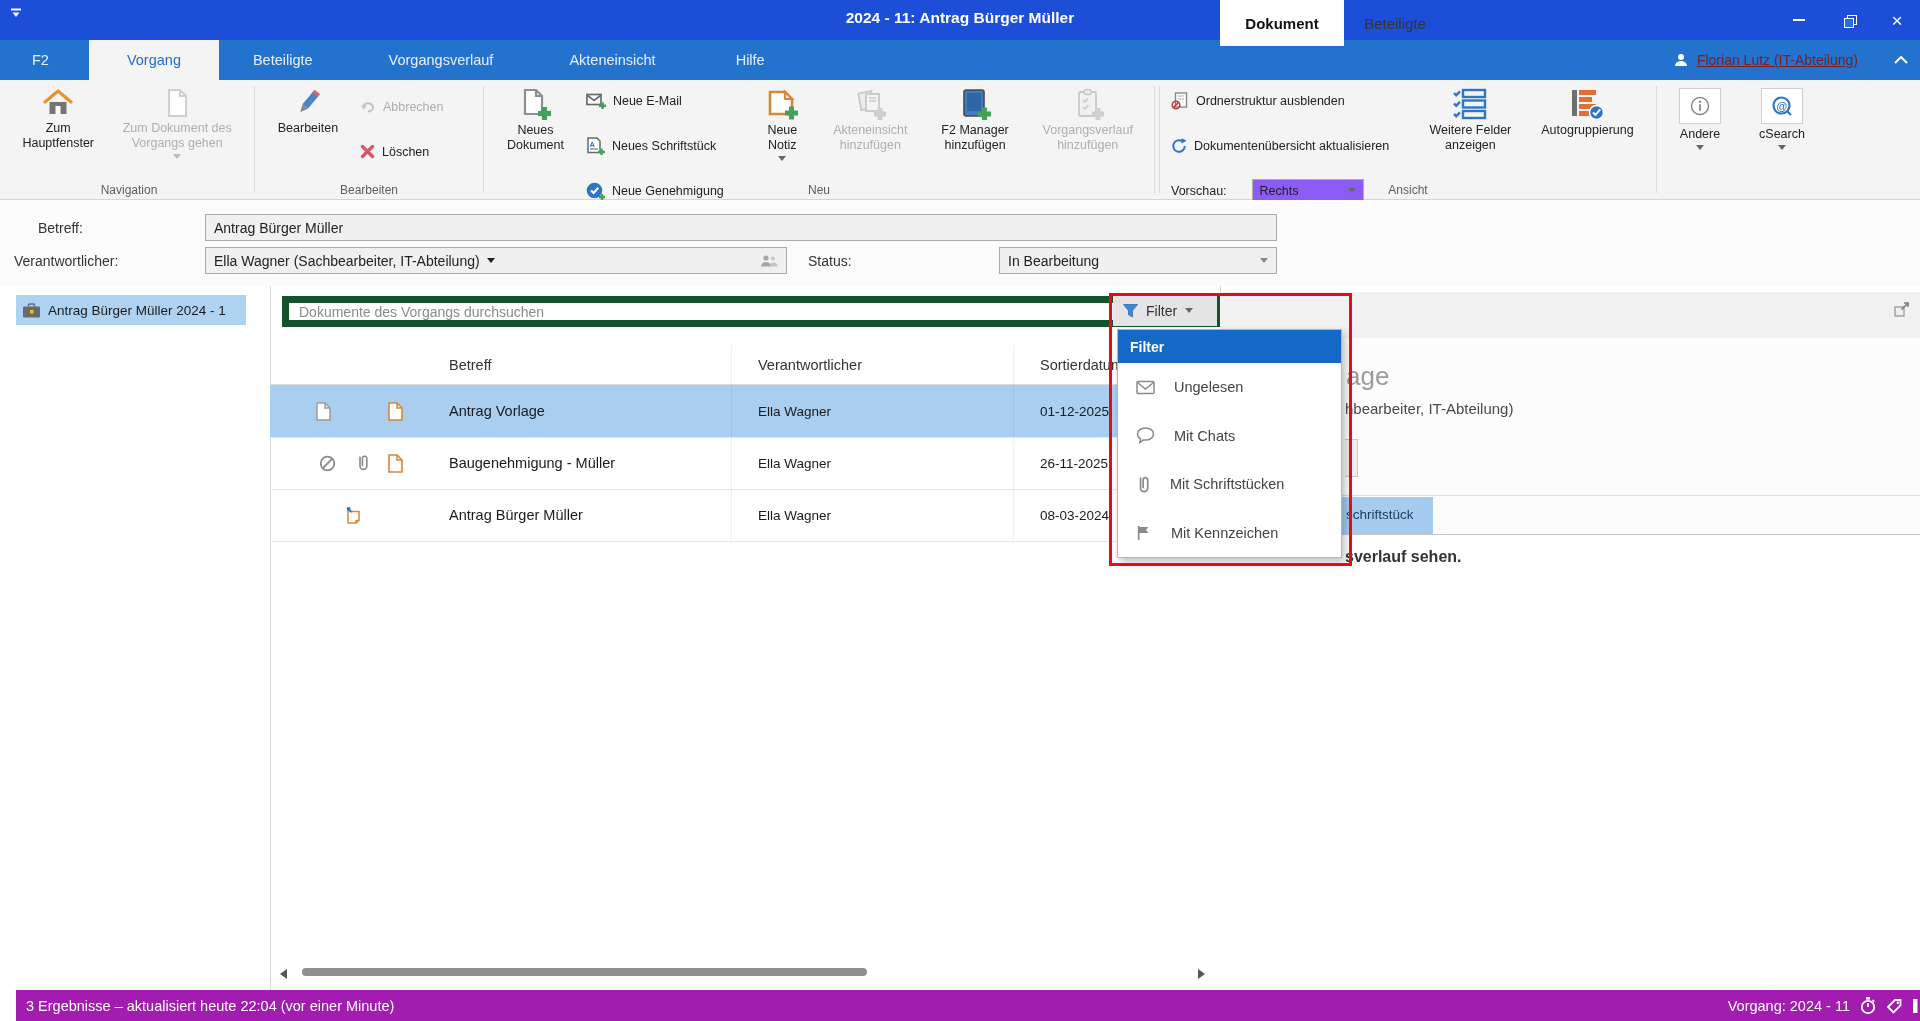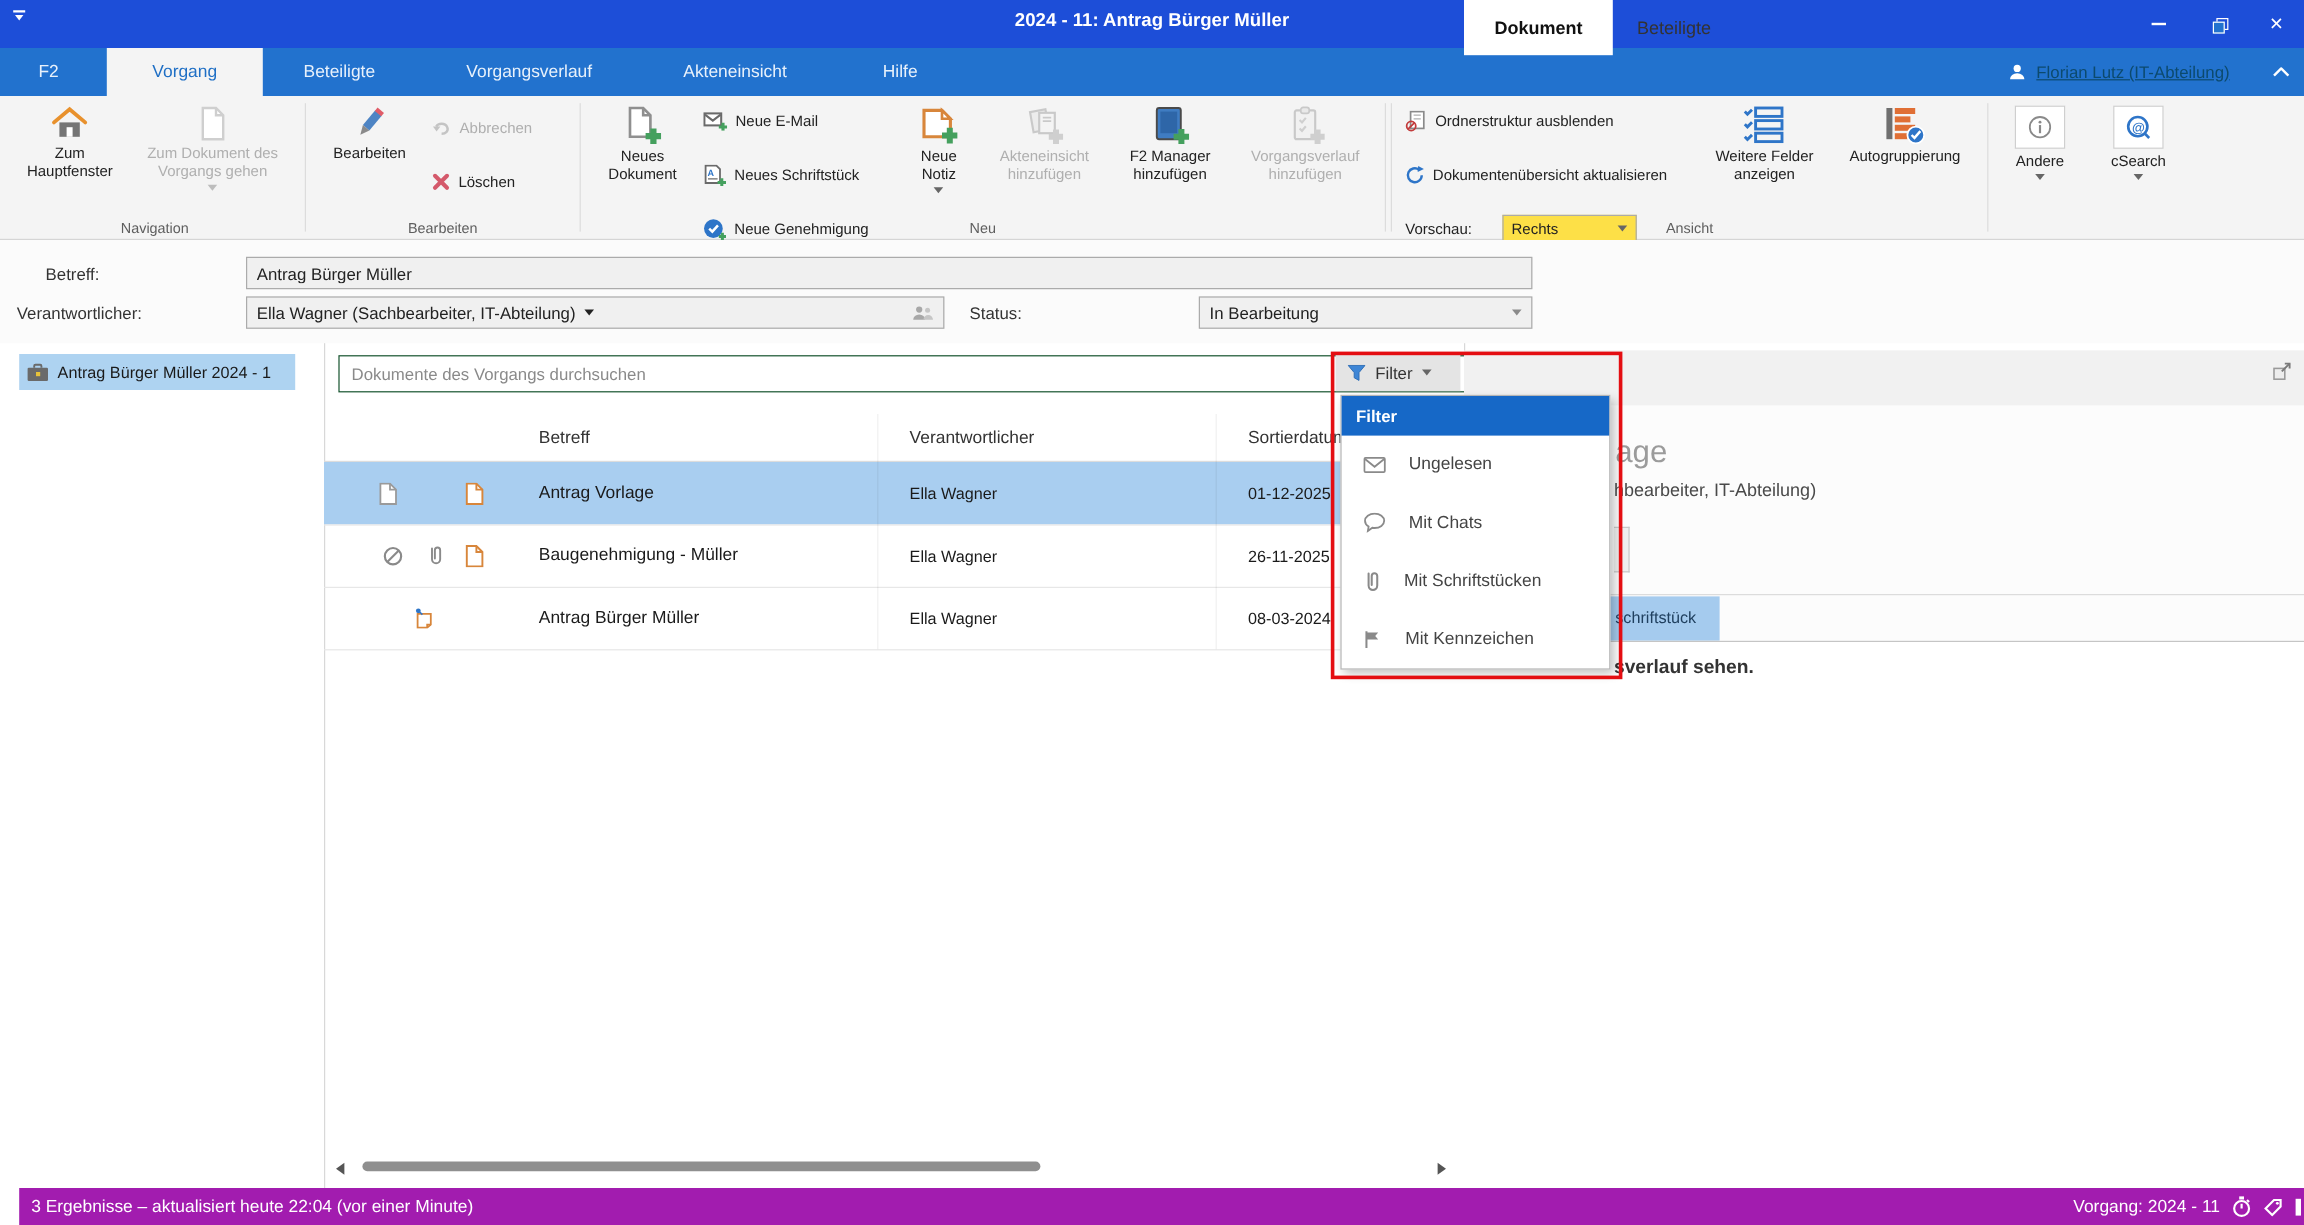--- a/index.html
+++ b/index.html
@@ -13,48 +13,48 @@
   .minbar{width:12px;height:0;border-top:2px solid #FFF;}
   .restore{position:relative;width:11px;height:10px;}
   .restore .b1{position:absolute;left:3px;top:0;width:8px;height:8px;border:1.5px solid #FFF;}
   .restore .b2{position:absolute;left:0;top:3px;width:8px;height:8px;border:1.5px solid #FFF;background:#2272CE;}
   .closex{font-size:19px;line-height:1;}
   
   .tabbar{position:absolute;left:0;top:40px;width:1920px;height:40px;background:#2272CE;display:flex;align-items:stretch;}
   .tab{line-height:40px;padding:0 26px;color:#E8F1FB;font-size:14.5px;cursor:default;}
   .tab.active{background:#F4F4F4;color:#1F6FC5;padding:0 38px;margin-left:14px;}
   .userarea{position:absolute;right:12px;top:40px;height:40px;display:flex;align-items:center;gap:8px;}
-  .username{color:#0c4a6e;font-size:14px;text-decoration:underline;}
+  .username{color:#7f1d1d;font-size:14px;text-decoration:underline;}
   
   .ribbon{position:absolute;left:0;top:80px;width:1920px;height:120px;background:#F4F4F4;border-bottom:1px solid #D5D5D5;
           display:flex;align-items:stretch;padding-left:6px;box-sizing:border-box;}
   .rgroup{position:relative;display:flex;align-items:flex-start;padding:6px 4px 20px 4px;}
   .glabel{position:absolute;bottom:2px;left:0;right:0;text-align:center;font-size:12px;color:#5E5E5E;}
   .vdiv{width:1px;background:#DCDCDC;margin:6px 2px;}
   .bigbtn{display:flex;flex-direction:column;align-items:center;text-align:center;gap:3px;
           font-size:12.5px;line-height:1.18;padding:2px 5px;color:#222;}
   .bigbtn.dis{color:#AFAFAF;}
   .scol{display:flex;flex-direction:column;justify-content:flex-start;gap:20px;padding-top:2px;}
   .smallbtn{display:flex;align-items:center;gap:7px;height:25px;font-size:12.5px;color:#222;padding:0 5px;white-space:nowrap;}
   .smallbtn.dis{color:#AFAFAF;}
   .tri{display:inline-block;width:0;height:0;border-left:4px solid transparent;border-right:4px solid transparent;border-top:5px solid #666;vertical-align:middle;}
   .tri.dis{border-top-color:#BDBDBD;}
-  .selbox{display:flex;align-items:center;justify-content:space-between;width:112px;height:23px;background:#fde047;border:1px solid #ABABAB;padding:0 7px;font-size:12.5px;box-sizing:border-box;}
+  .selbox{display:flex;align-items:center;justify-content:space-between;width:112px;height:23px;background:#8b5cf6;border:1px solid #ABABAB;padding:0 7px;font-size:12.5px;box-sizing:border-box;}
   .iconbox{width:40px;height:34px;border:1px solid #CFCFCF;background:#FFF;display:flex;align-items:center;justify-content:center;}
   
   .fields{position:absolute;left:0;top:200px;width:1920px;height:86px;background:#FBFBFB;}
   .flabel{position:absolute;font-size:14px;color:#333;}
   .finput{position:absolute;height:27px;background:#F0F0F0;border:1px solid #ABABAB;box-sizing:border-box;
           font-size:14px;color:#222;padding:0 8px;font-family:inherit;}
   .fbox{position:absolute;height:27px;background:#F0F0F0;border:1px solid #ABABAB;box-sizing:border-box;
         display:flex;align-items:center;font-size:14px;color:#222;padding:0 8px;gap:7px;}
   
   .treeitem{position:absolute;left:16px;top:295px;width:230px;height:30px;background:#AED3F1;display:flex;align-items:center;gap:7px;padding:0 6px;box-sizing:border-box;font-size:13.5px;color:#1A1A1A;white-space:nowrap;overflow:hidden;text-align:right;}
   .divv{position:absolute;top:286px;width:1px;height:704px;background:#D8D8D8;}
-  .search{position:absolute;left:282px;top:296px;width:939px;height:31px;border:1px solid #14532d;background:#FFF;
+  .search{position:absolute;left:282px;top:296px;width:939px;height:31px;border:7px solid #14532d;background:#FFF;
           font-size:14px;padding:0 10px;box-sizing:border-box;font-family:inherit;color:#222;}
   .search::placeholder{color:#8A8A8A;}
   .filterbtn{position:absolute;left:1113px;top:295px;width:104px;height:31px;background:#E4E4E4;display:flex;align-items:center;gap:8px;padding:0 10px;box-sizing:border-box;font-size:14px;color:#333;}
   .hdr{position:absolute;top:345px;height:39px;font-size:14.5px;color:#333;display:flex;align-items:center;}
   .hline{position:absolute;left:270px;width:950px;height:1px;background:#DCDCDC;}
   .colline{position:absolute;top:345px;height:196px;width:1px;background:rgba(0,0,0,0.06);}
   .row{position:absolute;left:270px;width:950px;height:52px;}
   .row.sel{background:#A9CEF0;}
   .rowsep{position:absolute;left:270px;width:950px;height:1px;background:#E7E7E7;}
   .cell{position:absolute;top:0;height:52px;display:flex;align-items:center;font-size:14.5px;color:#1A1A1A;white-space:nowrap;}

